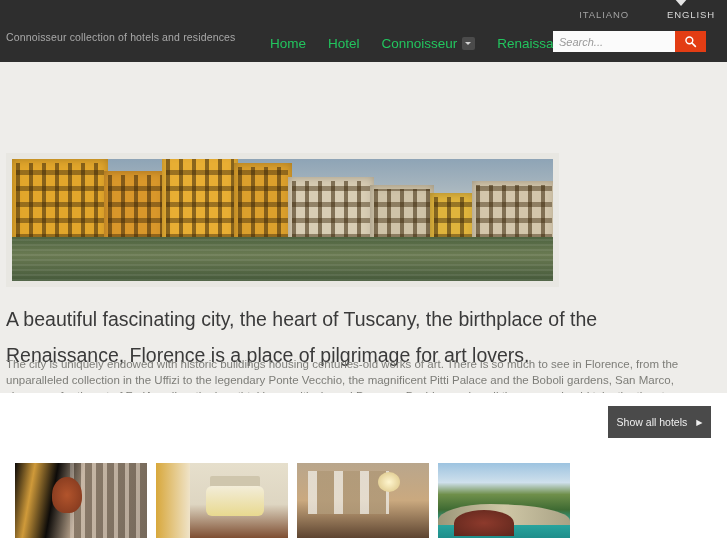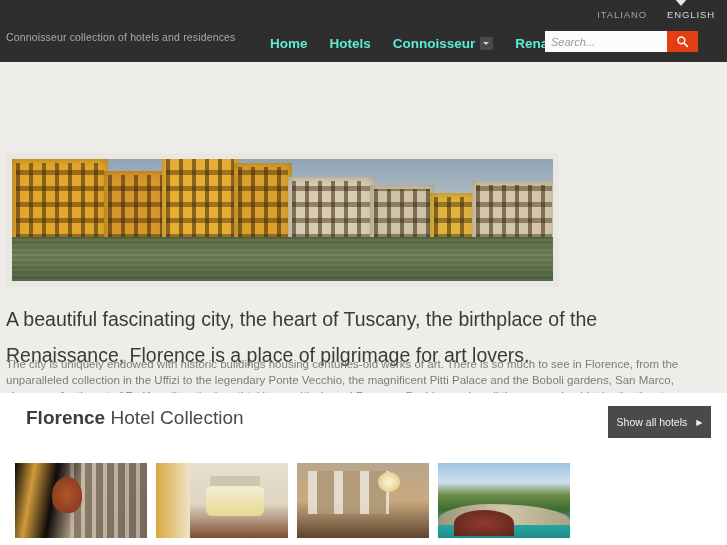--- a/index.html
+++ b/index.html
@@ -30,55 +30,54 @@
     font-size: 10.5px; color: #a9a9a9;
     letter-spacing: 0.15px; white-space: nowrap;
   }
 
   .nav {
     position: absolute; left: 270px; top: 36px;
     display: flex; align-items: center; gap: 22px;
   }
   .nav-item {
     display: flex; align-items: center; gap: 5px;
-    color: #5eead4; font-size: 13.5px; white-space: nowrap;
+    color: #22c55e; font-size: 13.5px; white-space: nowrap;
     cursor: pointer;
-    font-weight: bold;
   }
   .caret-box {
     width: 13px; height: 13px; border-radius: 2px;
     background: #4b4b4b; position: relative;
     display: inline-block;
   }
   .caret-box::after {
     content: ""; position: absolute; left: 3px; top: 5px;
     border-left: 3.5px solid transparent;
     border-right: 3.5px solid transparent;
     border-top: 3.5px solid #d2d2d2;
   }
 
   .lang {
     position: absolute; right: 12px; top: 9px;
-    display: flex; align-items: center; justify-content: center;
+    display: flex; gap: 18px; align-items: center; justify-content: center;
   }
   .lang-item {
     font-size: 9.5px; color: #a3a3a3;
     letter-spacing: 0.9px; cursor: pointer; position: relative;
   }
   .lang-item.active { color: #d9d9d9; padding-left: 20px; }
   .lang-item.active::before {
     content: ""; position: absolute;
     left: 50%; margin-left: -7px; top: -11px;
     border-left: 7px solid transparent;
     border-right: 7px solid transparent;
     border-top: 8px solid #e4e4e4;
   }
 
   .searchbar {
-    position: absolute; right: 29px; top: 31px;
+    position: absolute; right: 21px; top: 31px;
     display: flex; height: 21px;
   }
   .search-input {
     width: 122px; height: 21px;
     border: none; outline: none;
     background: #fbfbfb; color: #555;
     font-size: 11px; font-style: italic;
     padding: 0 6px;
     font-family: "Liberation Sans", sans-serif;
   }
@@ -231,21 +230,21 @@
 
   <div class="brand">
     <div class="brand-tag">Connoisseur collection of hotels and residences</div>
   </div>
 
   <nav class="nav">
     <div class="nav-item">
       <span>Home</span>
     </div>
     <div class="nav-item">
-      <span>Hotels</span>
+      <span>Hotel</span>
     </div>
     <div class="nav-item">
       <span>Connoisseur</span>
       <span class="caret-box"></span>
     </div>
     <div class="nav-item">
       <span>Renaissance</span>
       <span class="caret-box"></span>
     </div>
   </nav>
@@ -283,23 +282,20 @@
       <div class="water"></div>
     </div>
   </div>
 
   <div class="lede">A beautiful fascinating city, the heart of Tuscany, the birthplace of the Renaissance, Florence is a place of pilgrimage for art lovers.</div>
   <div class="body-copy">The city is uniquely endowed with historic buildings housing centuries-old works of art. There is so much to see in Florence, from the unparalleled collection in the Uffizi to the legendary Ponte Vecchio, the magnificent Pitti Palace and the Boboli gardens, San Marco, showcase for the art of Fra'Angelico, the breathtaking, multicoloured Duomo... Besides seeing all these one should take the time to wander through the paths and allies, along the banks of the Arno, and visit the markets. For the most amazing view of the city climb to San Miniato.</div>
 </div>
 
 <div class="lower">
 
-  <div class="sec-title" style="top:14px">
-    <span class="strong">Florence</span><span> Hotel Collection</span>
-  </div>
 
   <button class="show-all">
     <span>Show all hotels</span>
     <span class="arr">▶</span>
   </button>
 
   <div class="thumbs">
     <div class="thumb t1"></div>
     <div class="thumb t2"></div>
     <div class="thumb t3"></div>

